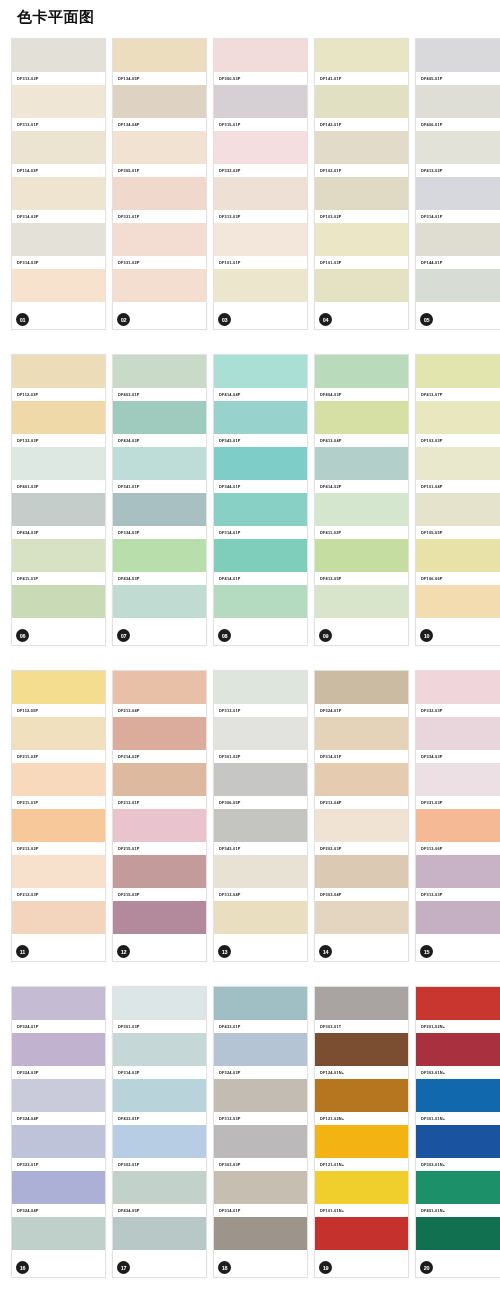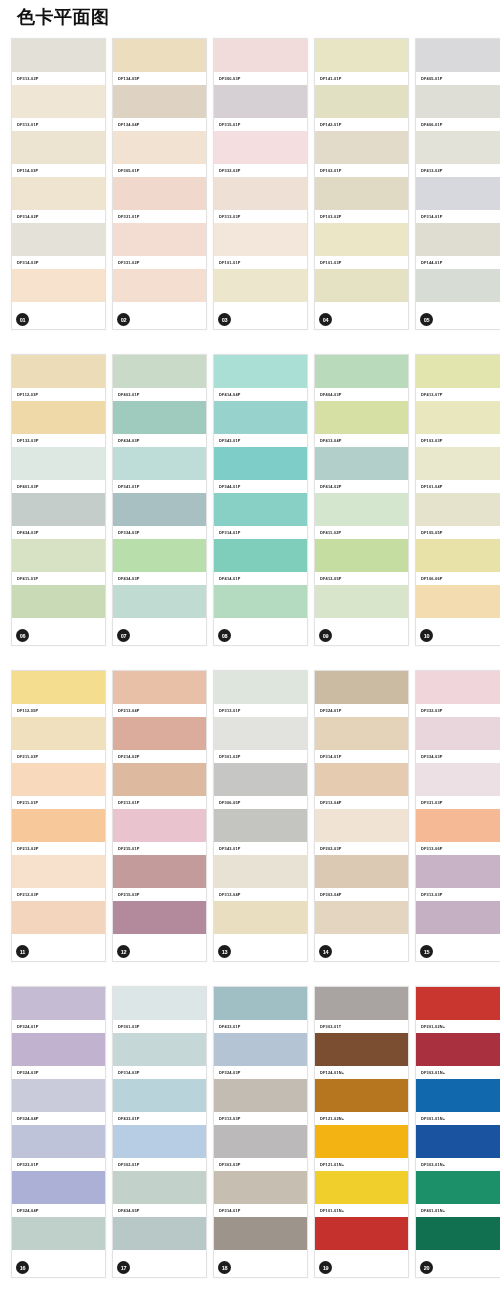--- a/index.html
+++ b/index.html
@@ -13,21 +13,21 @@
   #page {
     position: relative;
     width: 500px;
     height: 1304px;
     background: #ffffff;
   }
   .page-title {
     position: absolute;
     left: 17px;
     top: 8px;
-    font-size: 18px;
+    font-size: 15px;
     font-weight: bold;
     color: #111111;
     letter-spacing: 0.5px;
     line-height: 19px;
     font-family: Liberation Serif, serif;
   }
   #grid {
     position: absolute;
     left: 0;
     top: 38px;

